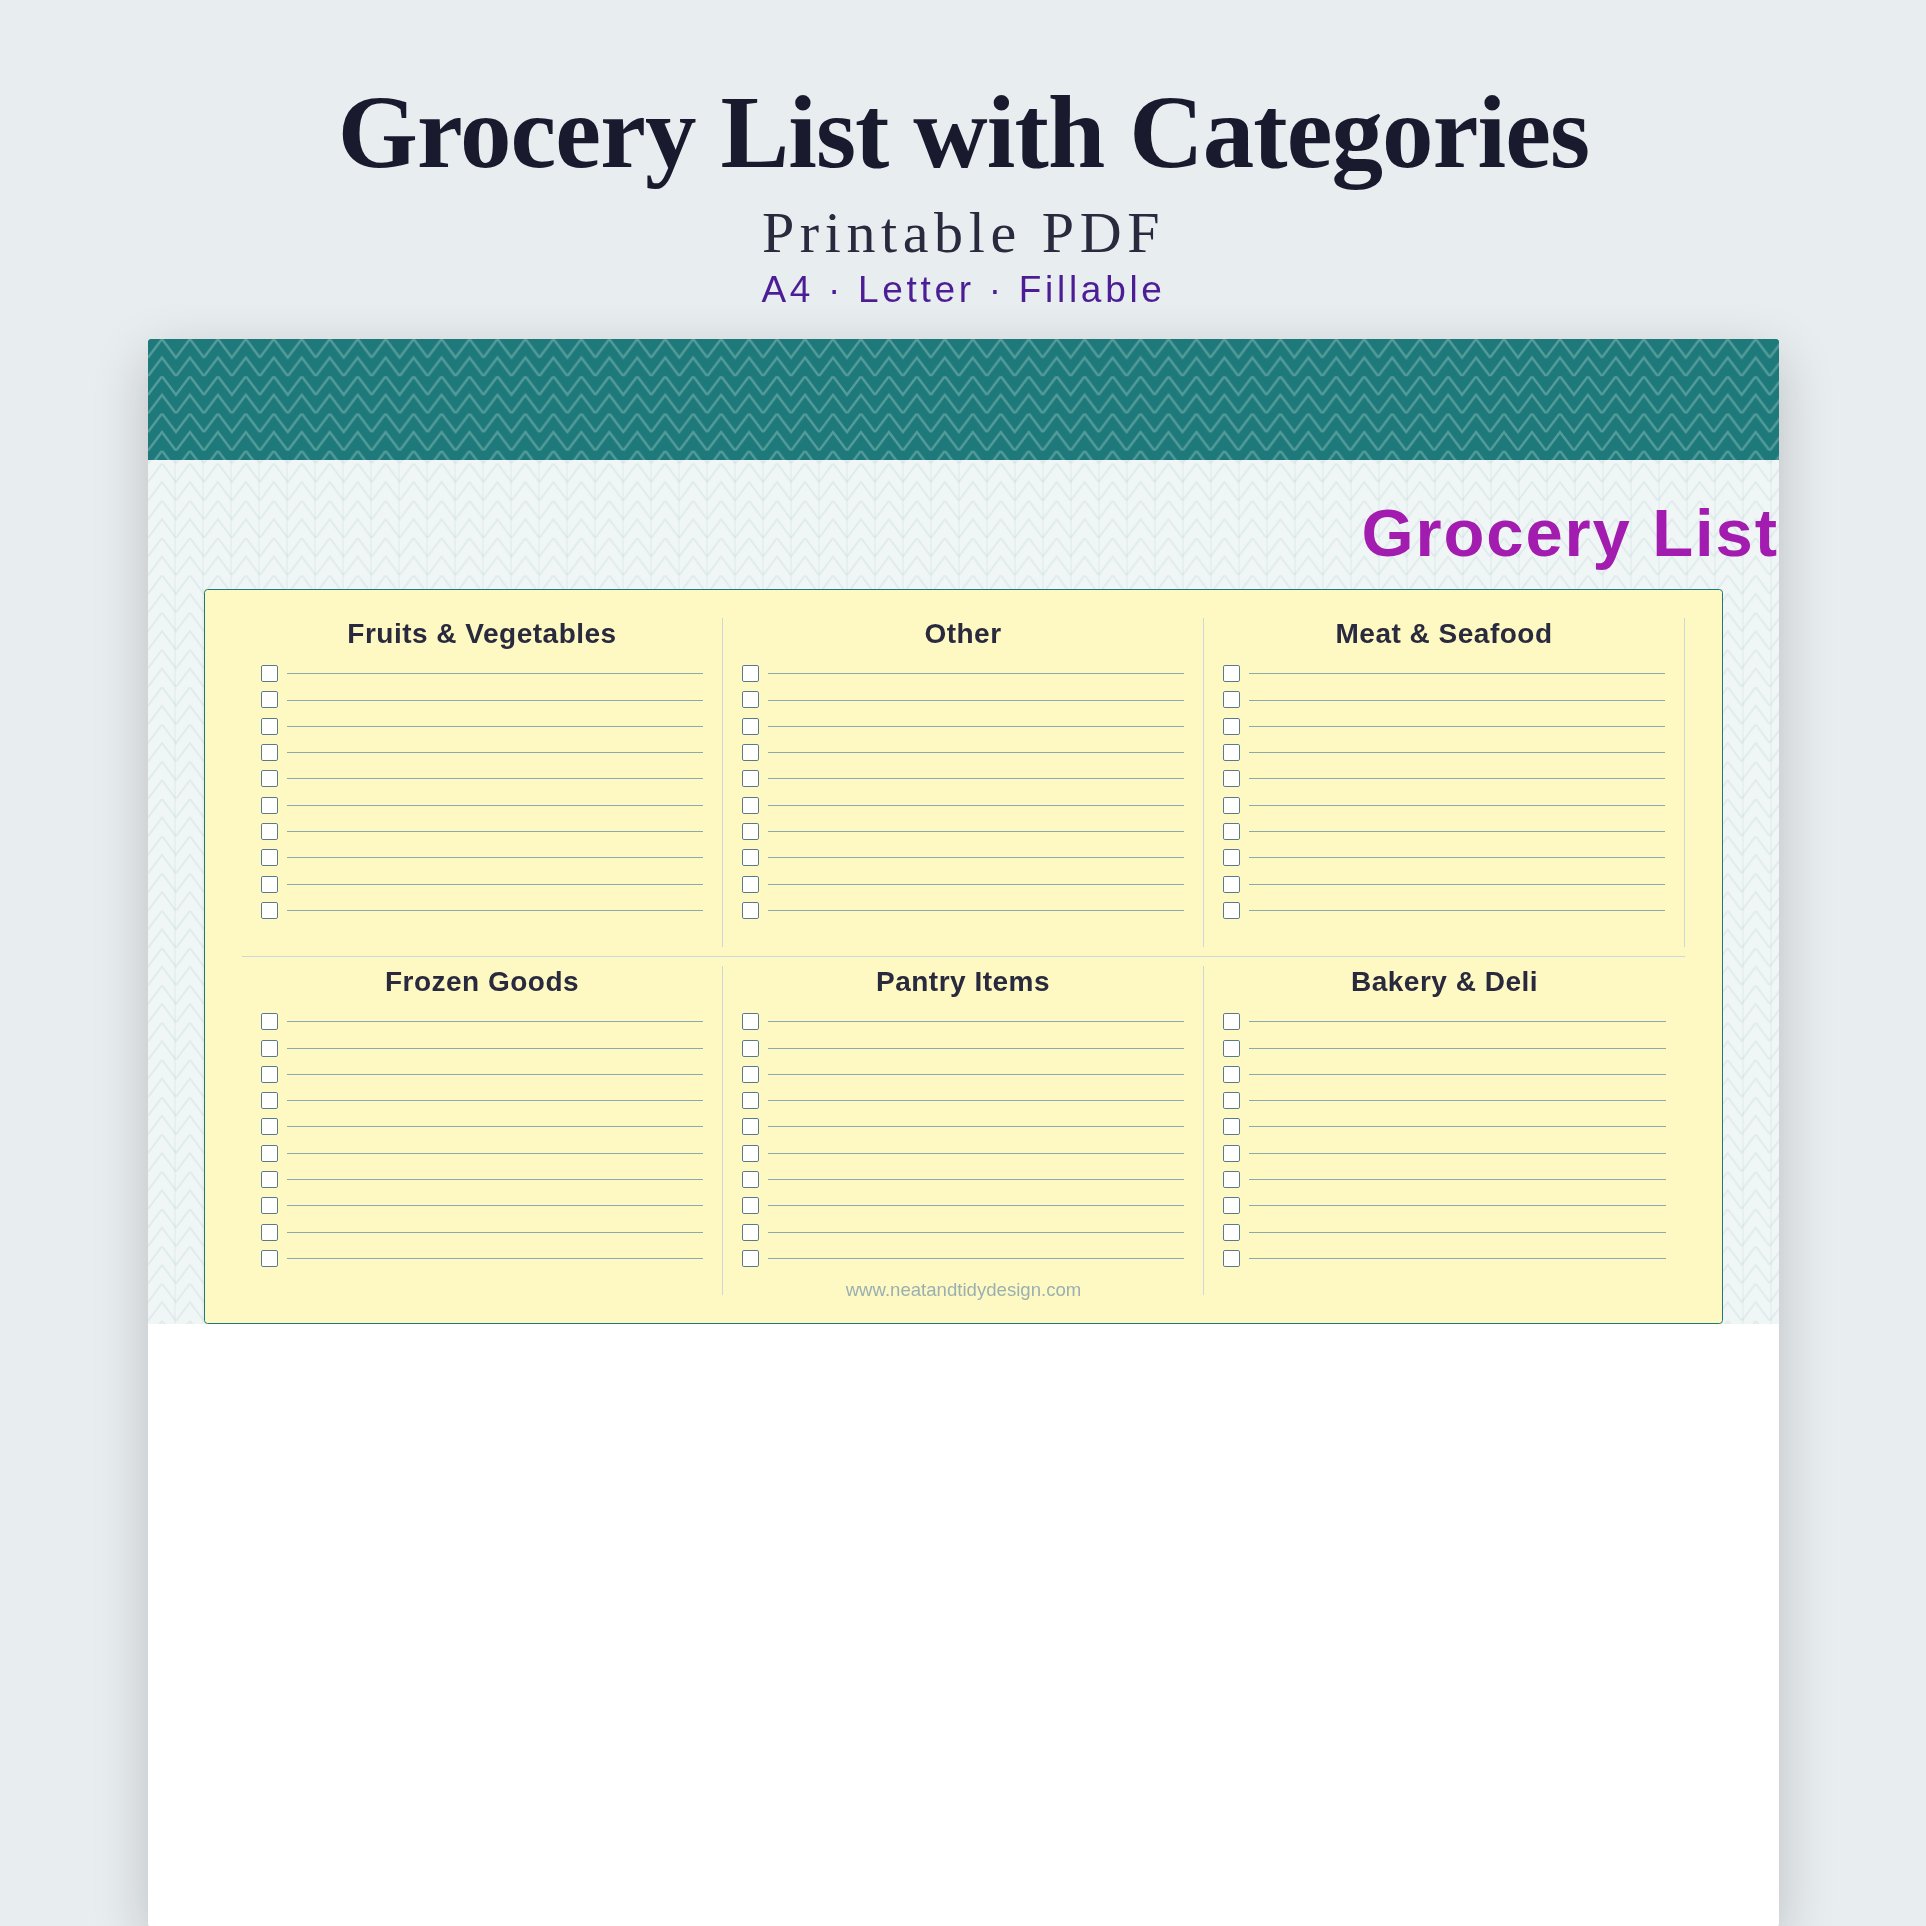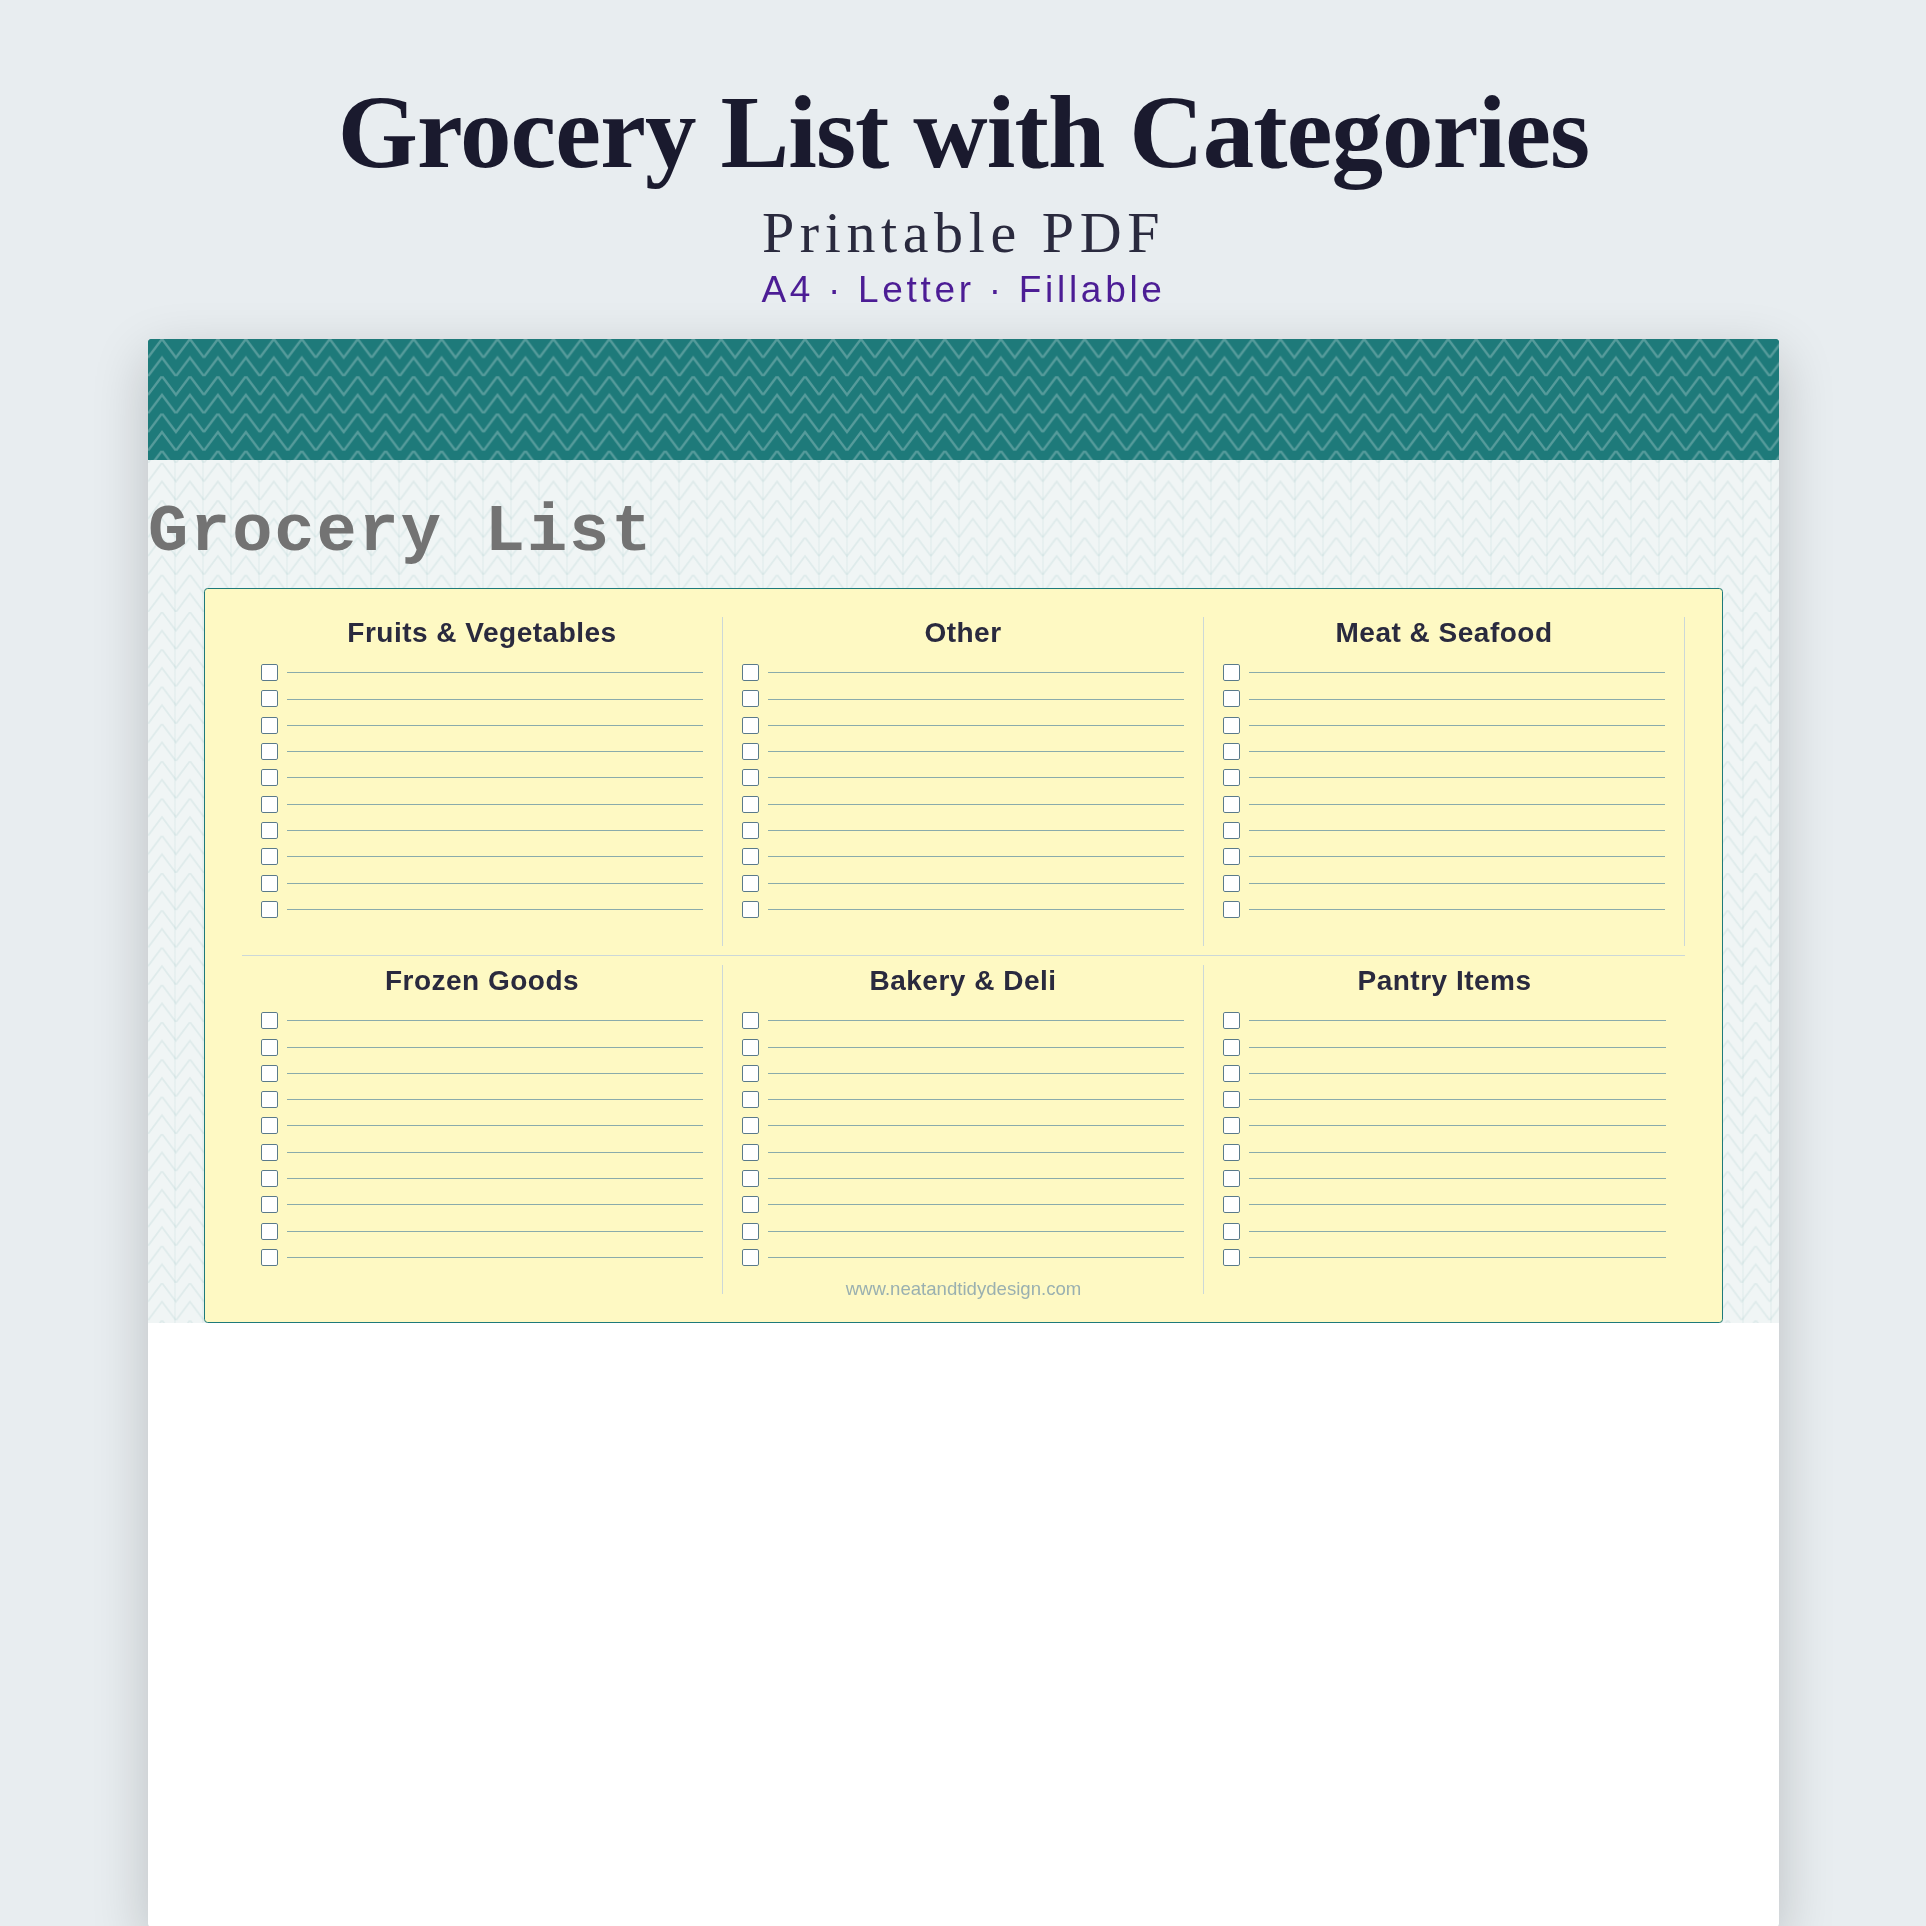--- a/index.html
+++ b/index.html
@@ -89,24 +89,24 @@
         90deg,
         transparent 0px,
         transparent 26px,
         rgba(180,210,210,0.15) 26px,
         rgba(180,210,210,0.15) 28px
       );
       pointer-events: none;
     }
 
     .doc-title {
-      text-align: left;
+      text-align: right;
       font-size: 67px;
-      color: #737373;
-      font-family: Liberation Mono, monospace;
+      color: #a21caf;
+      font-family: Liberation Sans, sans-serif;
       font-weight: 700;
       padding: 34px 0 18.6px;
       letter-spacing: 1.9px;
       position: relative;
       z-index: 1;
     }
 
     
     .inner-card {
       margin: 0 56px 28px;
@@ -421,20 +421,66 @@
                 <span class="check-line"></span>
               </li>
             <li>
                 <span class="checkbox"></span>
                 <span class="check-line"></span>
               </li>
           </ul>
         </div>
 
         <div class="category-col">
+          <div class="category-title">Pantry Items</div>
+          <ul class="checklist">
+            <li>
+                <span class="checkbox"></span>
+                <span class="check-line"></span>
+              </li>
+            <li>
+                <span class="checkbox"></span>
+                <span class="check-line"></span>
+              </li>
+            <li>
+                <span class="checkbox"></span>
+                <span class="check-line"></span>
+              </li>
+            <li>
+                <span class="checkbox"></span>
+                <span class="check-line"></span>
+              </li>
+            <li>
+                <span class="checkbox"></span>
+                <span class="check-line"></span>
+              </li>
+            <li>
+                <span class="checkbox"></span>
+                <span class="check-line"></span>
+              </li>
+            <li>
+                <span class="checkbox"></span>
+                <span class="check-line"></span>
+              </li>
+            <li>
+                <span class="checkbox"></span>
+                <span class="check-line"></span>
+              </li>
+            <li>
+                <span class="checkbox"></span>
+                <span class="check-line"></span>
+              </li>
+            <li>
+                <span class="checkbox"></span>
+                <span class="check-line"></span>
+              </li>
+          </ul>
+        </div>
+
+        <div class="category-col">
           <div class="category-title">Bakery &amp; Deli</div>
           <ul class="checklist">
             <li>
                 <span class="checkbox"></span>
                 <span class="check-line"></span>
               </li>
             <li>
                 <span class="checkbox"></span>
                 <span class="check-line"></span>
               </li>
@@ -466,66 +512,20 @@
                 <span class="checkbox"></span>
                 <span class="check-line"></span>
               </li>
             <li>
                 <span class="checkbox"></span>
                 <span class="check-line"></span>
               </li>
           </ul>
         </div>
 
-        <div class="category-col">
-          <div class="category-title">Pantry Items</div>
-          <ul class="checklist">
-            <li>
-                <span class="checkbox"></span>
-                <span class="check-line"></span>
-              </li>
-            <li>
-                <span class="checkbox"></span>
-                <span class="check-line"></span>
-              </li>
-            <li>
-                <span class="checkbox"></span>
-                <span class="check-line"></span>
-              </li>
-            <li>
-                <span class="checkbox"></span>
-                <span class="check-line"></span>
-              </li>
-            <li>
-                <span class="checkbox"></span>
-                <span class="check-line"></span>
-              </li>
-            <li>
-                <span class="checkbox"></span>
-                <span class="check-line"></span>
-              </li>
-            <li>
-                <span class="checkbox"></span>
-                <span class="check-line"></span>
-              </li>
-            <li>
-                <span class="checkbox"></span>
-                <span class="check-line"></span>
-              </li>
-            <li>
-                <span class="checkbox"></span>
-                <span class="check-line"></span>
-              </li>
-            <li>
-                <span class="checkbox"></span>
-                <span class="check-line"></span>
-              </li>
-          </ul>
-        </div>
-
       </div>
     </div>
 
 
     <div class="watermark">www.neatandtidydesign.com</div>
 
   </div>
 </div>
 
 

